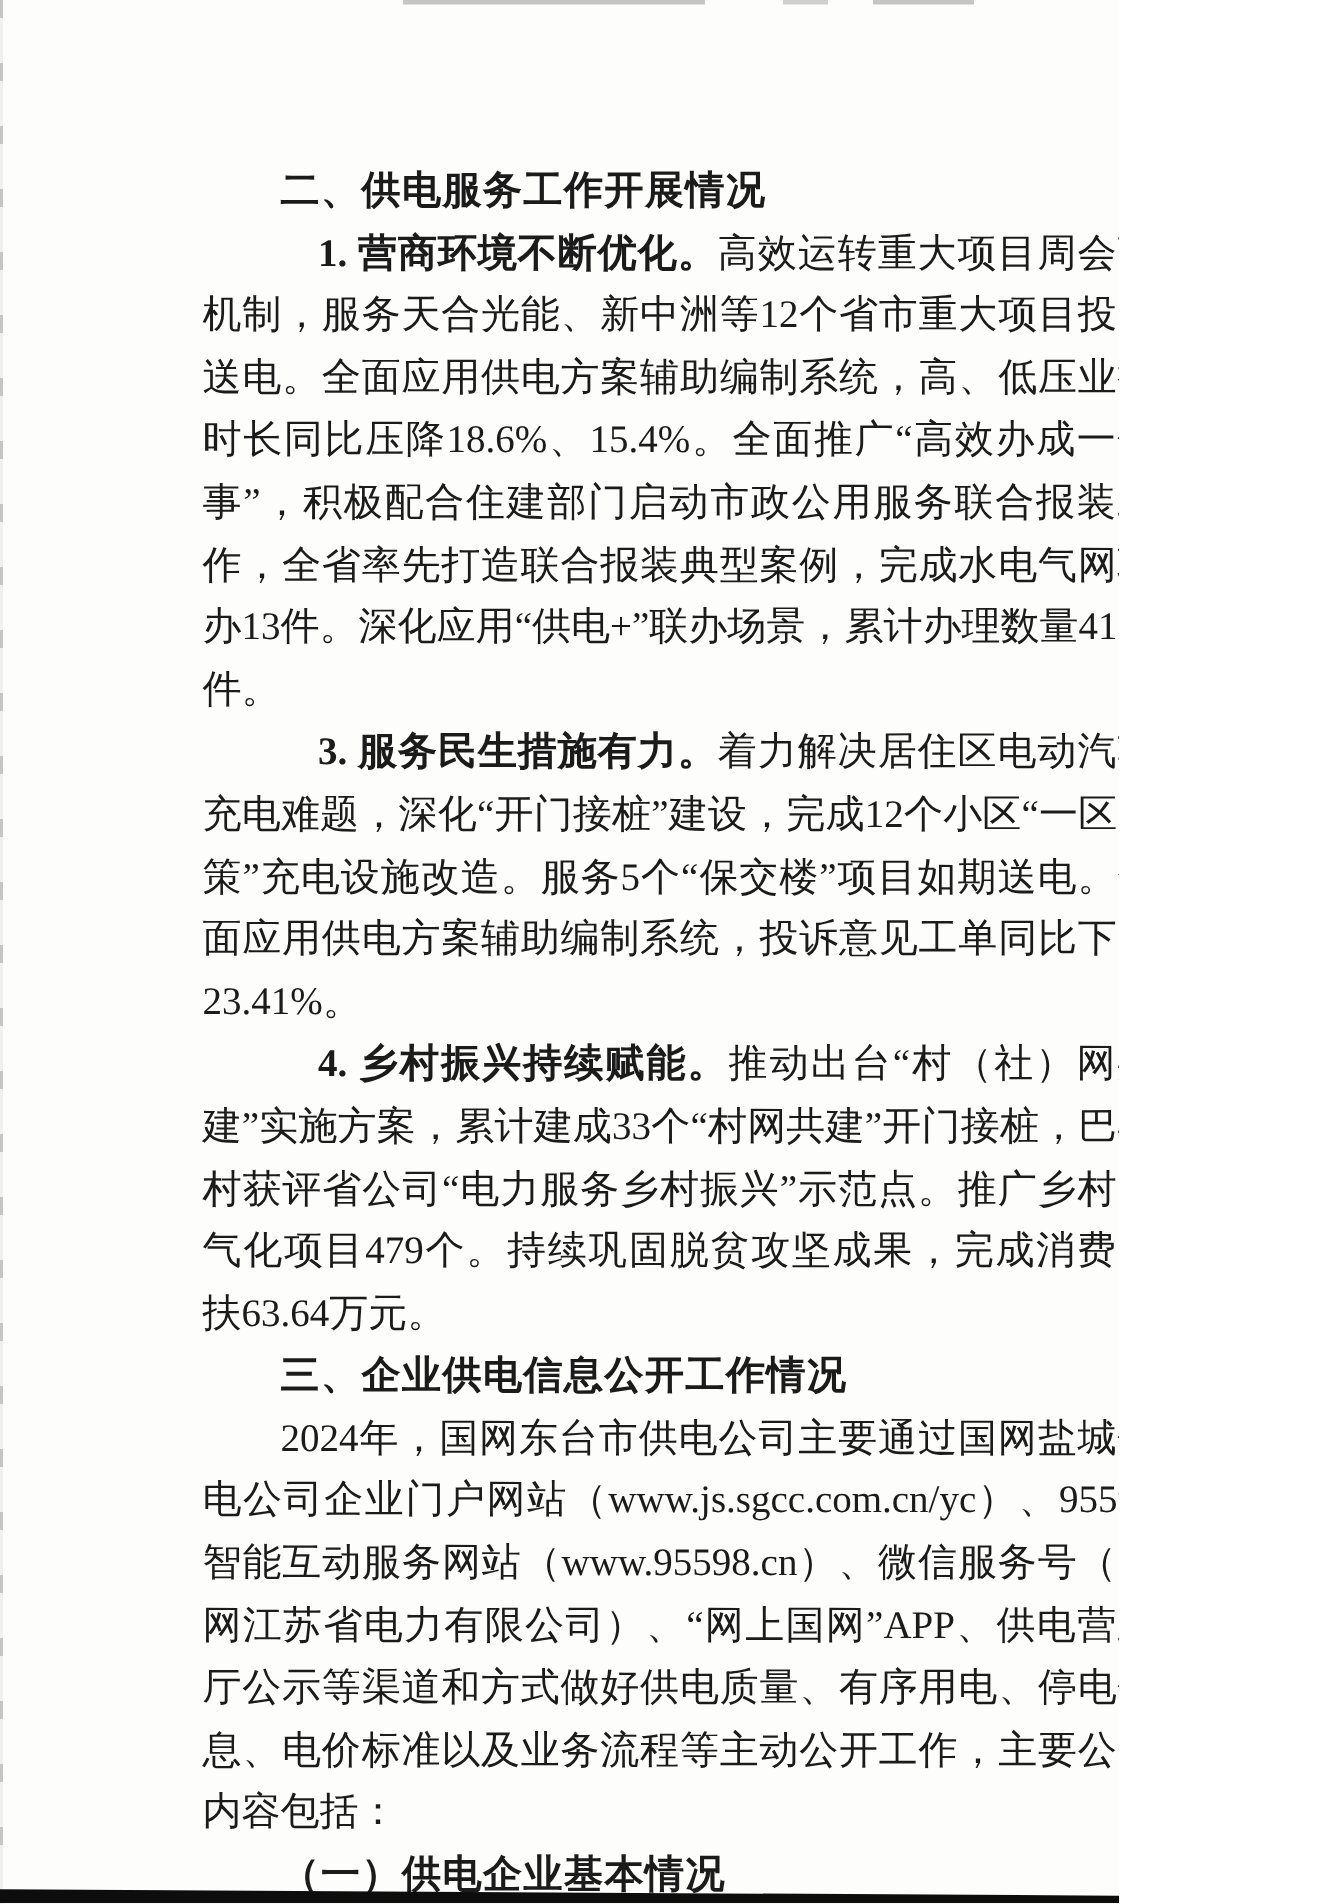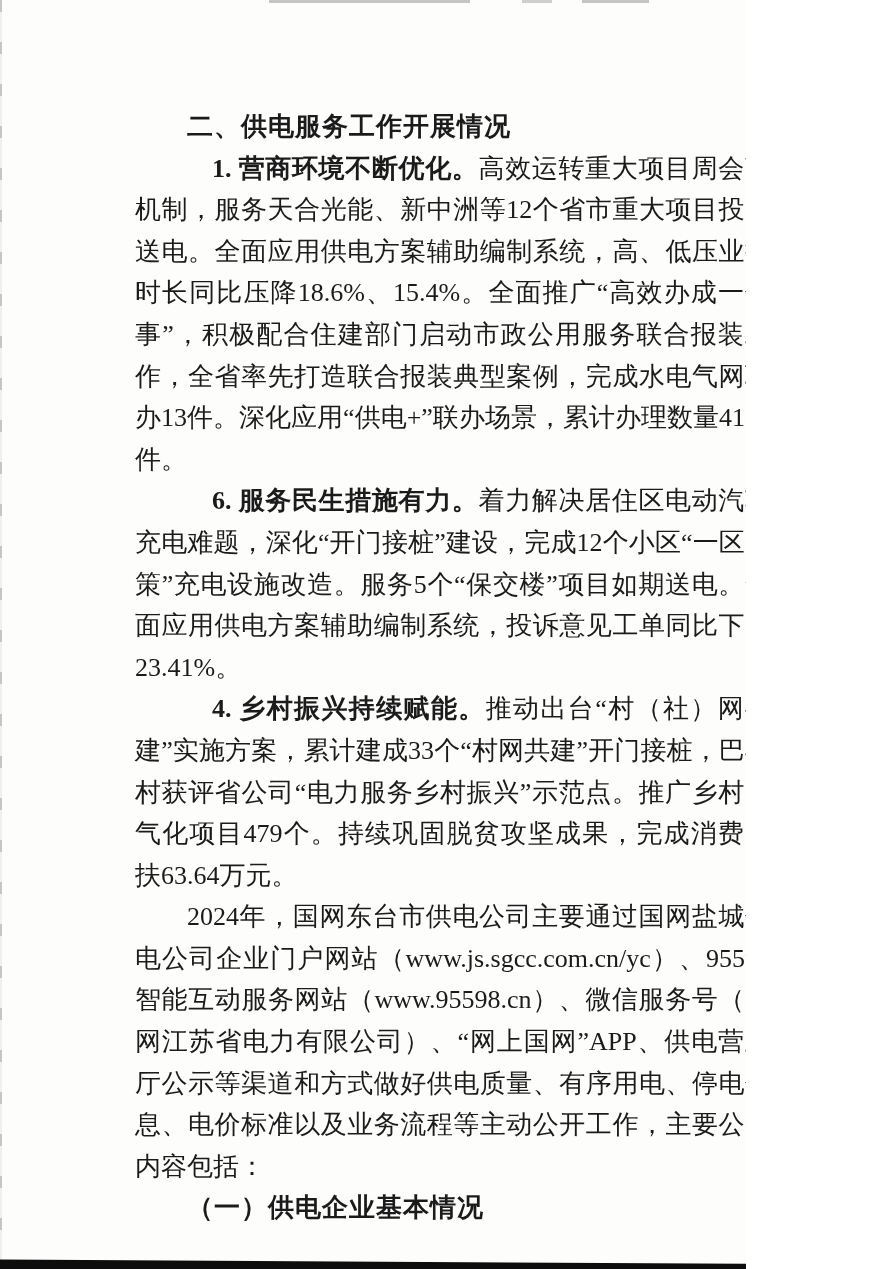--- a/index.html
+++ b/index.html
@@ -83,19 +83,20 @@
 </style>
 </head>
 <body>
 
 <div class="page">
   <div class="scan-edge-left"></div>
   <div class="scan-dashes-top"></div>
   <div class="doc" id="doc">
       <p class="heading">二、供电服务工作开展情况</p>
       <p class="para"><b>1. 营商环境不断优化。</b><span>高效运转重大项目周会商机制，服务天合光能、新中洲等12个省市重大项目投产送电。全面应用供电方案辅助编制系统，高、低压业扩时长同比压降18.6%、15.4%。全面推广“高效办成一件事”，积极配合住建部门启动市政公用服务联合报装工作，全省率先打造联合报装典型案例，完成水电气网联办13件。深化应用“供电+”联办场景，累计办理数量4172件。</span></p>
-      <p class="para"><b>6. 服务民生措施有力。</b><span>着力解决居住区电动汽车充电难题，深化“开门接桩”建设，完成12个小区“一区一策”充电设施改造。服务5个“保交楼”项目如期送电。全面应用供电方案辅助编制系统，投诉意见工单同比下降23.41%。</span></p>
+      <p class="para"><b>3. 服务民生措施有力。</b><span>着力解决居住区电动汽车充电难题，深化“开门接桩”建设，完成12个小区“一区一策”充电设施改造。服务5个“保交楼”项目如期送电。全面应用供电方案辅助编制系统，投诉意见工单同比下降23.41%。</span></p>
       <p class="para"><b>4. 乡村振兴持续赋能。</b><span>推动出台“村（社）网共建”实施方案，累计建成33个“村网共建”开门接桩，巴斗村获评省公司“电力服务乡村振兴”示范点。推广乡村电气化项目479个。持续巩固脱贫攻坚成果，完成消费帮扶63.64万元。</span></p>
+      <p class="heading">三、企业供电信息公开工作情况</p>
       <p class="para"><span>2024年，国网东台市供电公司主要通过国网盐城供电公司企业门户网站（www.js.sgcc.com.cn/yc）、95598智能互动服务网站（www.95598.cn）、微信服务号（国网江苏省电力有限公司）、“网上国网”APP、供电营业厅公示等渠道和方式做好供电质量、有序用电、停电信息、电价标准以及业务流程等主动公开工作，主要公开内容包括：</span></p>
       <p class="heading">（一）供电企业基本情况</p>
     </div>
   <div class="scan-bar-bottom"></div>
 </div>
 
 </body></html>

